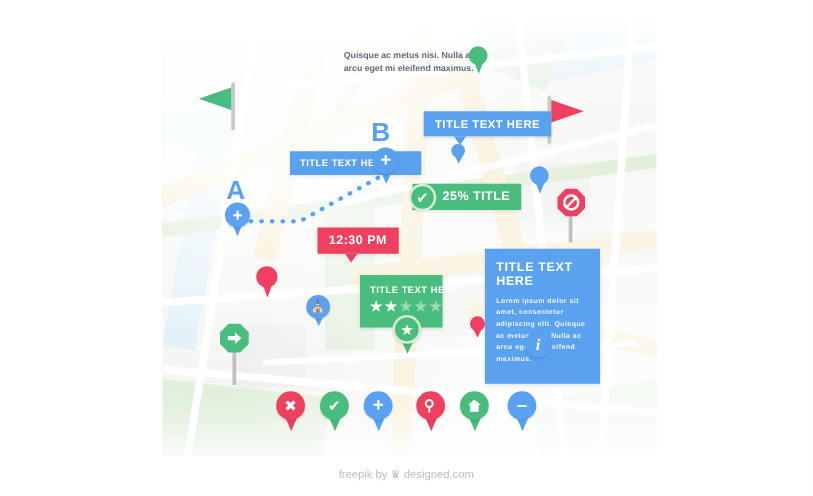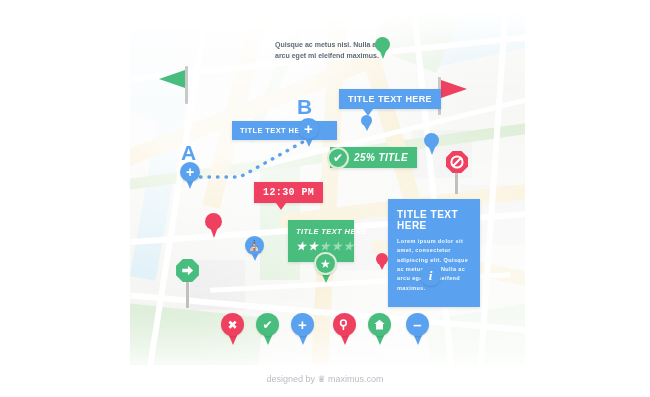--- a/index.html
+++ b/index.html
@@ -97,21 +97,21 @@
   .callout { position:absolute; }
   .card {
     padding:5px 9px;
     color:#fff;
     font-weight:bold;
     letter-spacing:.4px;
     white-space:nowrap;
     box-shadow:0 1px 3px rgba(0,0,0,.12);
   }
   .card.blue  { background:#5aa2ef; }
-  .card.green { background:#49bd7e;font-style:italic; }
+  .card.green { background:#49bd7e; }
   .card.red   { background:#ef4060; }
   .notch {
     width:0;height:0;
     border-left:5px solid transparent;
     border-right:5px solid transparent;
     border-top:7px solid currentColor;
   }
   .notch.blue  { color:#5aa2ef; }
   .notch.red   { color:#ef4060; }
 
@@ -272,21 +272,21 @@
     <div class="tail" style="border-left-width:5px;border-right-width:5px;border-top-width:12px;"></div>
   </div>
 
   <div class="callout" style="left:330px; top:147px;">
     <div class="card green" style="font-size:10px; padding:5px 9px 5px 24px;">25% TITLE</div>
     <div style="position:absolute;left:-3px;top:0px;width:22px;height:22px;border-radius:50%;
          background:#49bd7e;display:flex;align-items:center;justify-content:center;color:#fff;font-size:12px;
          border:2px solid #d9ecd4;">✔</div>
   </div>
 
-  <div class="callout" style="left:254px; top:182px;font-family:Liberation Mono, monospace;">
+  <div class="callout" style="left:254px; top:182px;">
     <div class="card red" style="font-size:10px;">12:30 PM</div>
     <div class="notch red" style="margin-left:22px;"></div>
   </div>
 
   <div class="callout" style="left:388px; top:199px;">
     <div class="card blue" style="width:92px; white-space:normal; padding:10px 9px 14px 9px;">
       <div class="panel-title">TITLE TEXT HERE</div>
       <div class="panel-copy">Lorem ipsum dolor sit amet, consectetur adipiscing elit. Quisque ac metus nisi. Nulla ac arcu eget mi eleifend maximus.</div>
     </div>
     <div class="pin blue" style="left:32px;top:66px;position:absolute;">
@@ -357,18 +357,18 @@
       </svg>
     </div>
     <div class="tail" style="border-left-width:6px;border-right-width:6px;border-top-width:14px;"></div>
   </div>
   <div class="pin blue" style="left:406px; top:313px;">
     <div class="head" style="width:23px;height:23px;font-size:15px;font-weight:bold;">–</div>
     <div class="tail" style="border-left-width:6px;border-right-width:6px;border-top-width:14px;"></div>
   </div>
 
   <div id="footer">
-    <span>designed by</span>
+    <span>freepik by</span>
     <span class="crown">♛</span>
-    <span>maximus.com</span>
+    <span>designed.com</span>
   </div>
 
 </div>
 
 </body></html>

